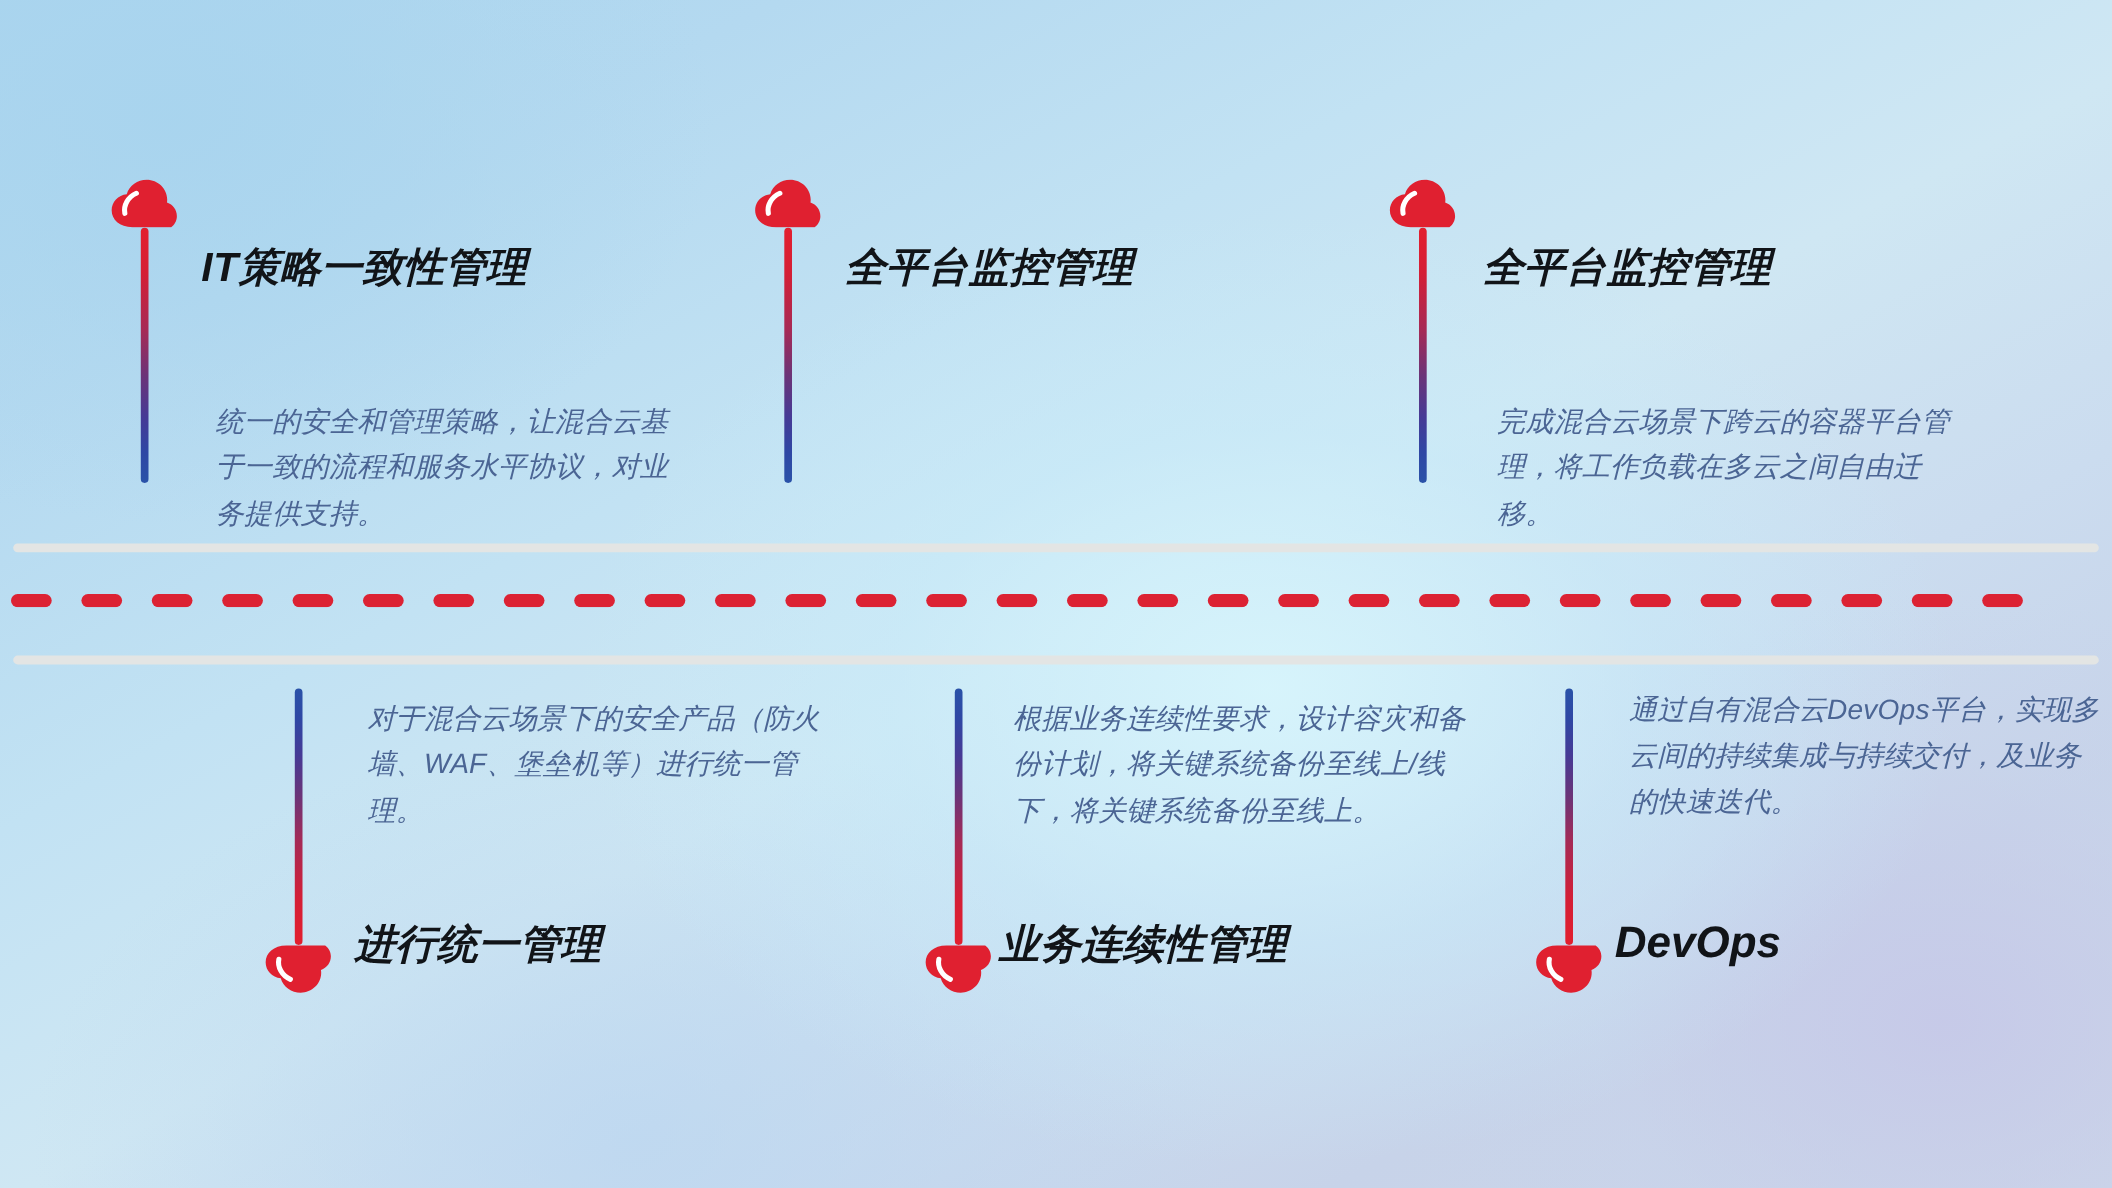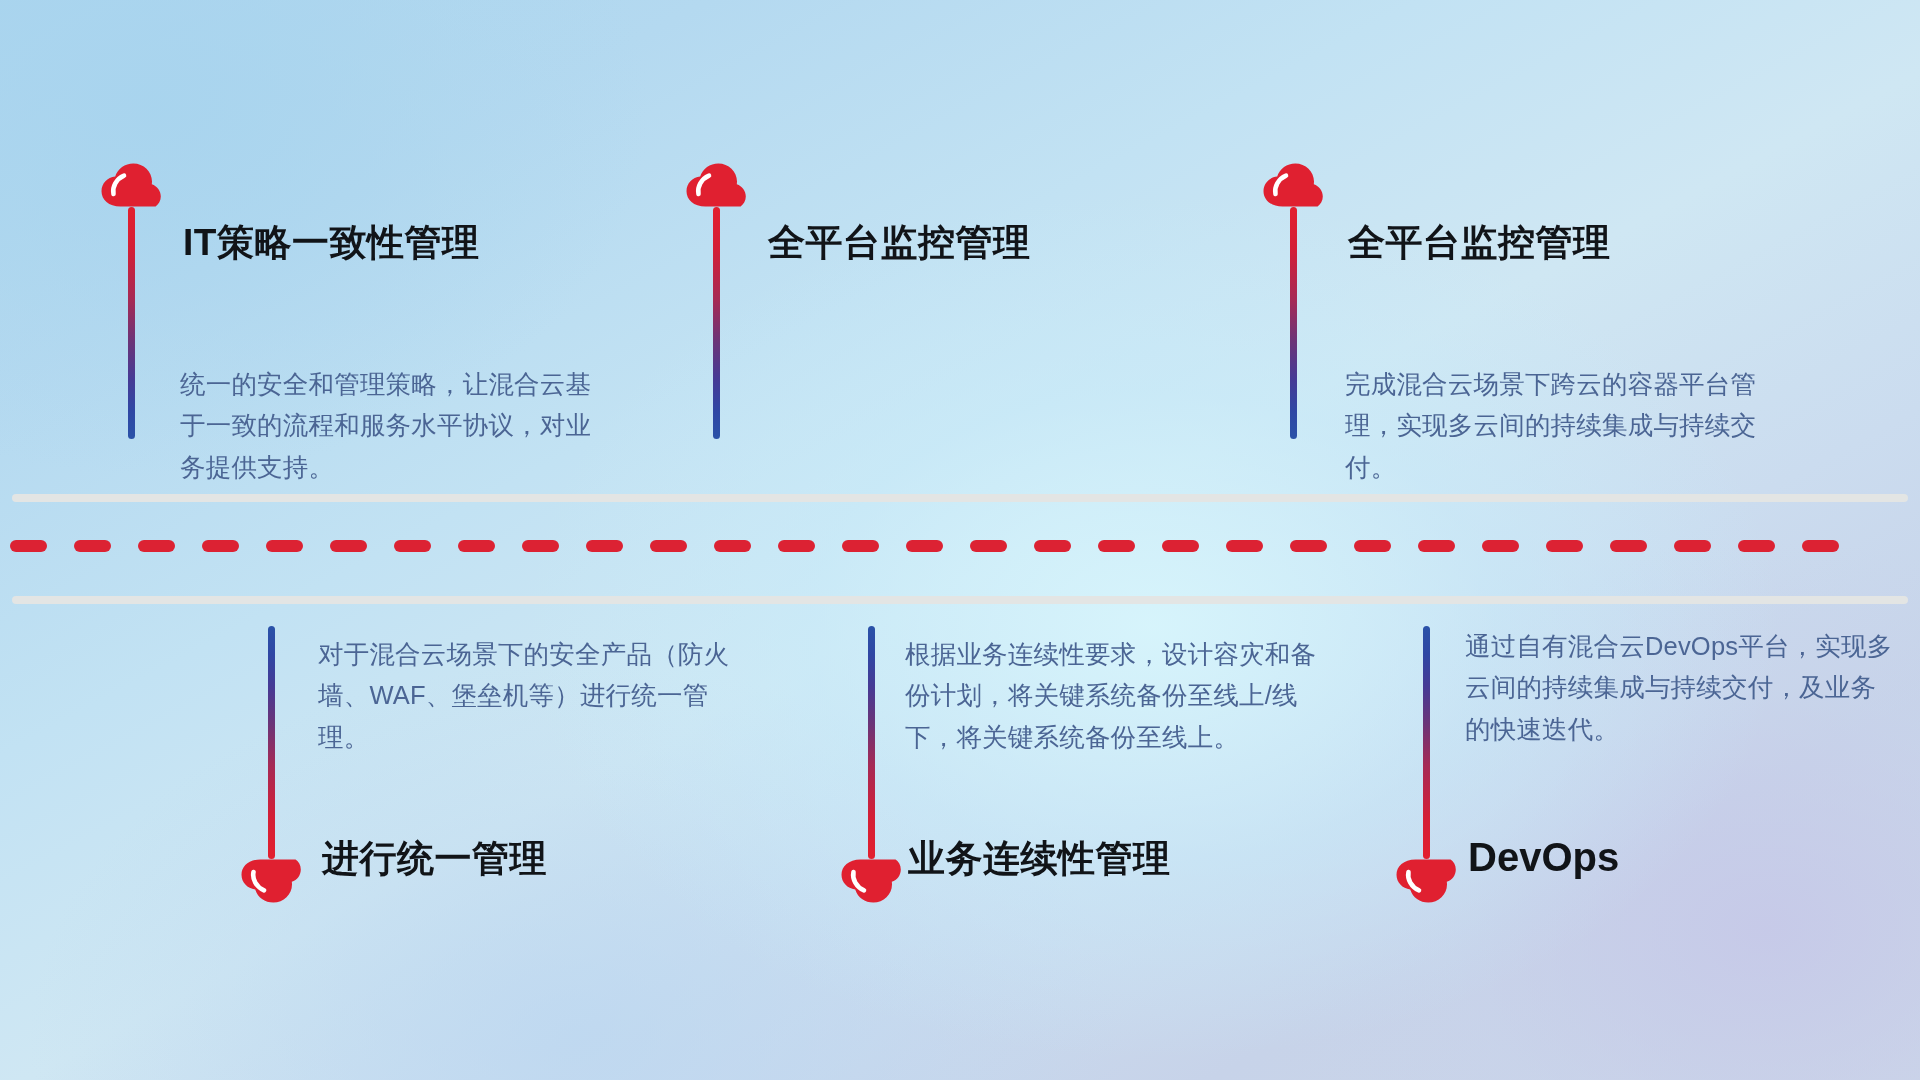--- a/index.html
+++ b/index.html
@@ -33,20 +33,21 @@
         rgba(190,216,240,0.0) 72%),
       linear-gradient(152deg,
         #a9d4ee 0%,
         #b4d9f0 18%,
         #c2e2f3 36%,
         #cfe7f3 52%,
         #cbdcef 68%,
         #c7d3e9 82%,
         #ccd6e8 100%);
     overflow:hidden;
+    font-style:italic;
   }
 
   
   .row { position:absolute; left:0; width:1920px; }
   .row-top    { top:0;   height:498px; }
   .row-bottom { top:600px; height:480px; }
 
   .col { position:absolute; top:0; height:100%; }
 
   
@@ -92,20 +93,21 @@
   }
   .heading.latin { font-size:40px; letter-spacing:0px; }
 
   .desc {
     position:absolute;
     width:430px;
     font-size:25.5px;
     line-height:1.62;
     color:#4b6594;
     letter-spacing:0.2px;
+    margin-left:16px;
   }
 
   
   .rule {
     position:absolute;
     left:12px;
     width:1896px;
     height:8px;
     border-radius:5px;
     background:#e3e5e4;
@@ -177,21 +179,21 @@
             <path d="M20.5 43.5 C8.6 43.5 1.5 36.6 1.5 28.2 C1.5 20.6 7.4 14.4 15.2 13.6
                      C17.6 5.6 25.0 0.5 33.3 0.5 C43.6 0.5 52.0 8.6 52.0 18.6
                      C52.0 19.5 51.9 20.4 51.8 21.2 C57.2 23.0 60.8 27.9 60.8 33.6
                      C60.8 37.9 58.6 41.4 55.6 43.5 Z" fill="#e02030"></path>
             <path d="M13.5 31.0 C12.0 24.0 16.3 16.0 24.0 12.7" stroke="#ffffff" stroke-width="4.6" stroke-linecap="round" fill="none"></path>
           </svg>
         </span>
         <span class="stem" style="left:28px; top:44px; height:232px;"></span>
       </div>
       <div class="heading" style="left:68px; top:224px;">全平台监控管理</div>
-      <div class="desc" style="left:65px; top:364px;">完成混合云场景下跨云的容器平台管理，实现多云间的持续集成与持续交付。</div>
+      <div class="desc" style="left:65px; top:364px;">完成混合云场景下跨云的容器平台管理，将工作负载在多云之间自由迁移。</div>
     </div>
   </div>
 
   <div class="rule rule-top"></div>
   <div class="dashed" id="dashed-divider">
       <span class="dash" style="background: rgb(220, 34, 51);"></span>
       <span class="dash" style="background: rgb(220, 34, 51);"></span>
       <span class="dash" style="background: rgb(220, 34, 51);"></span>
       <span class="dash" style="background: rgb(220, 34, 51);"></span>
       <span class="dash" style="background: rgb(220, 34, 51);"></span>

